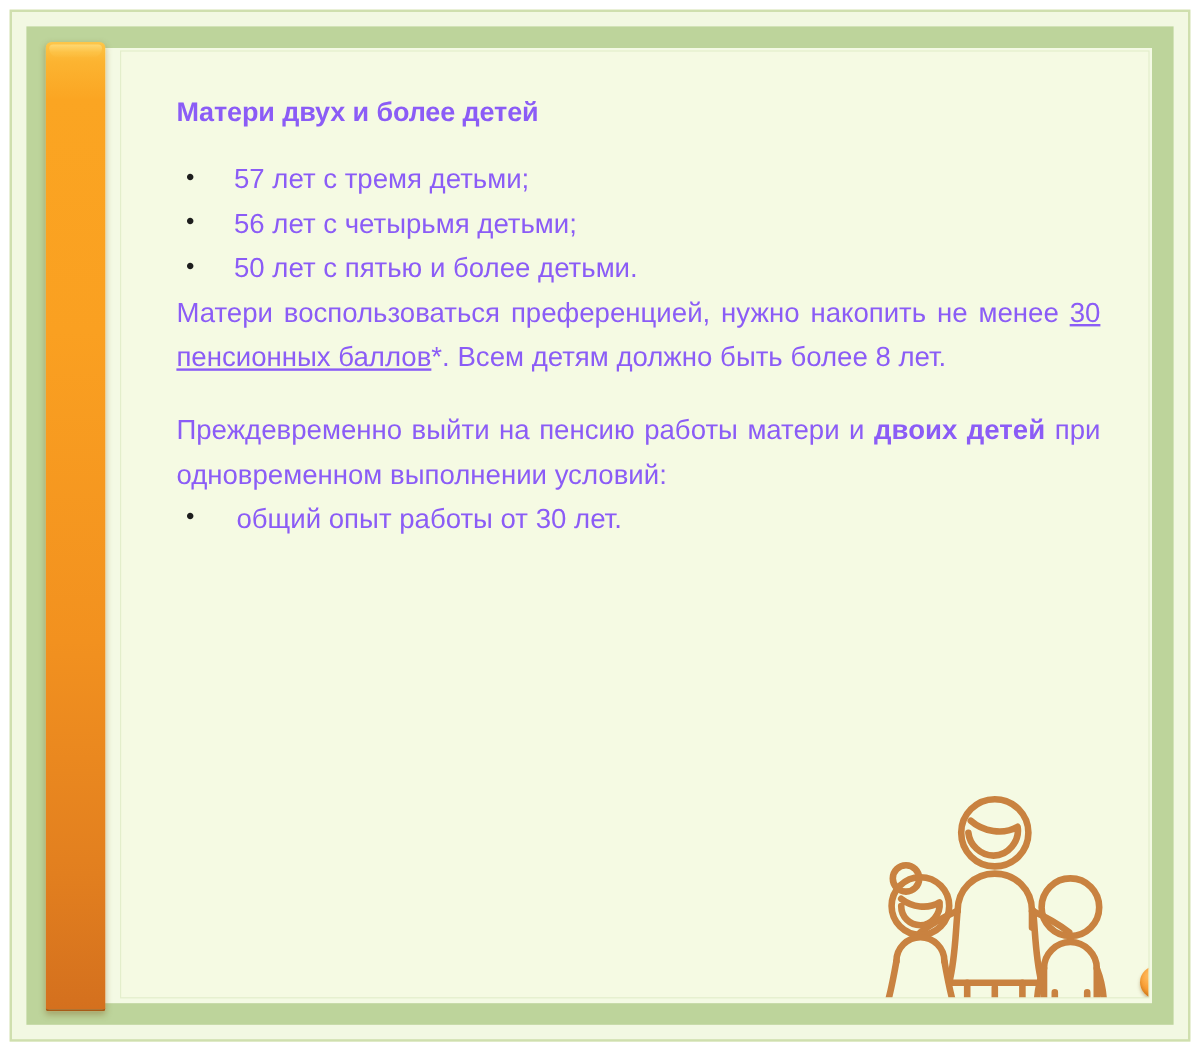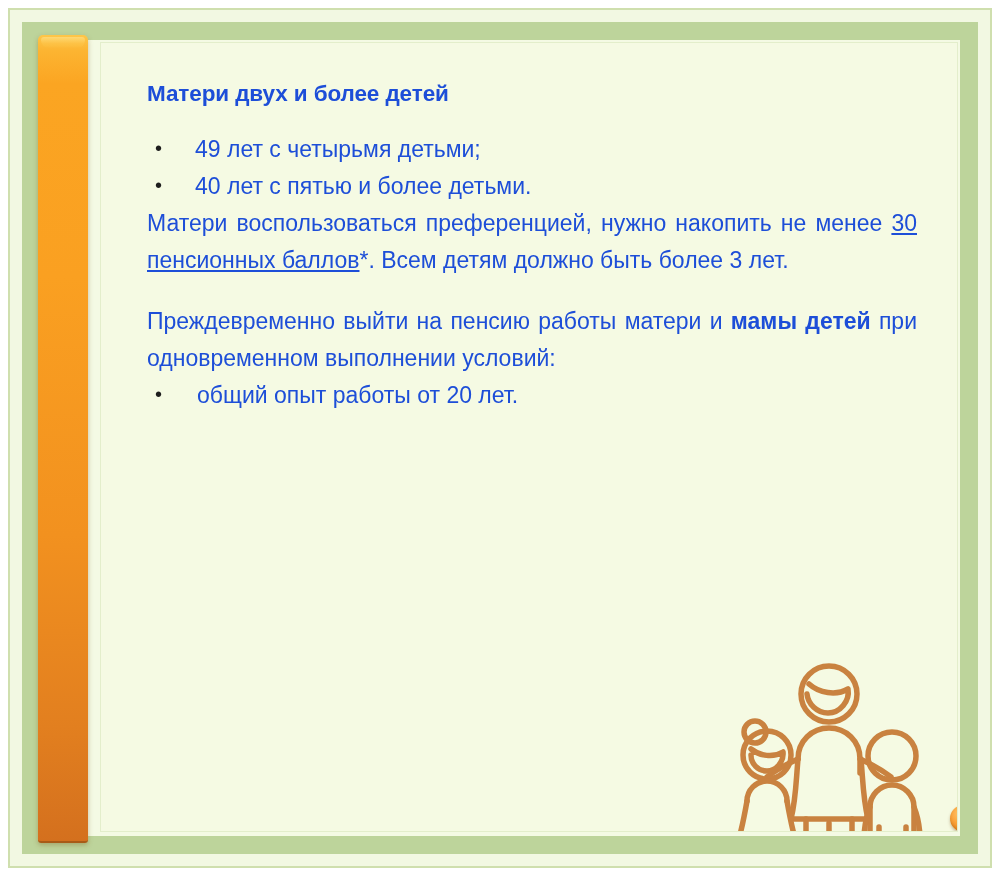--- a/index.html
+++ b/index.html
@@ -89,21 +89,21 @@
     border-radius: 5px 5px 12px 12px;
     background: linear-gradient(180deg, #fed873 0%, #fdc245 60%, rgba(253,190,60,0) 100%);
   }
 
   
   .text-area {
     position: absolute;
     left: 46px;
     top: 38px;
     width: 770px;
-    color: #1d4ed8;
+    color: #8b5cf6;
   }
   .heading {
     font-size: 22.5px;
     font-weight: bold;
     letter-spacing: -0.1px;
     margin: 0 0 24px 0;
     line-height: 1.15;
   }
   .para {
     font-size: 23px;
@@ -174,32 +174,33 @@
   <div class="orange-bar"></div>
 
   <div class="content-panel">
 
     <div class="text-area">
 
       <h1 class="heading">Матери двух и более детей</h1>
 
 
       <ul class="blist">
-        <li>49 лет с четырьмя детьми;</li>
-        <li>40 лет с пятью и более детьми.</li>
+        <li>57 лет с тремя детьми;</li>
+        <li>56 лет с четырьмя детьми;</li>
+        <li>50 лет с пятью и более детьми.</li>
       </ul>
 
-      <p class="para"><span>Матери воспользоваться преференцией, нужно накопить не менее </span><span class="u">30 пенсионных баллов</span><span>*. Всем детям должно быть более 3 лет.</span></p>
+      <p class="para"><span>Матери воспользоваться преференцией, нужно накопить не менее </span><span class="u">30 пенсионных баллов</span><span>*. Всем детям должно быть более 8 лет.</span></p>
 
       <div class="gap-block"></div>
 
-      <p class="para"><span>Преждевременно выйти на пенсию работы матери и </span><b>мамы детей</b><span> при одновременном выполнении условий:</span></p>
+      <p class="para"><span>Преждевременно выйти на пенсию работы матери и </span><b>двоих детей</b><span> при одновременном выполнении условий:</span></p>
 
       <ul class="blist wide">
-        <li>общий опыт работы от 20 лет.</li>
+        <li>общий опыт работы от 30 лет.</li>
       </ul>
 
     </div>
 
     <div class="family">
       <svg width="220" height="222" viewBox="0 0 220 222" fill="none" stroke="#c98240" stroke-width="5.5" stroke-linecap="round" stroke-linejoin="round">
 
         <g>
           <circle cx="109" cy="39" r="28"></circle>
           <path d="M89 29c10 9 27 12 39 5 2 12-8 24-20 24-11 0-20-9-21-19"></path>

